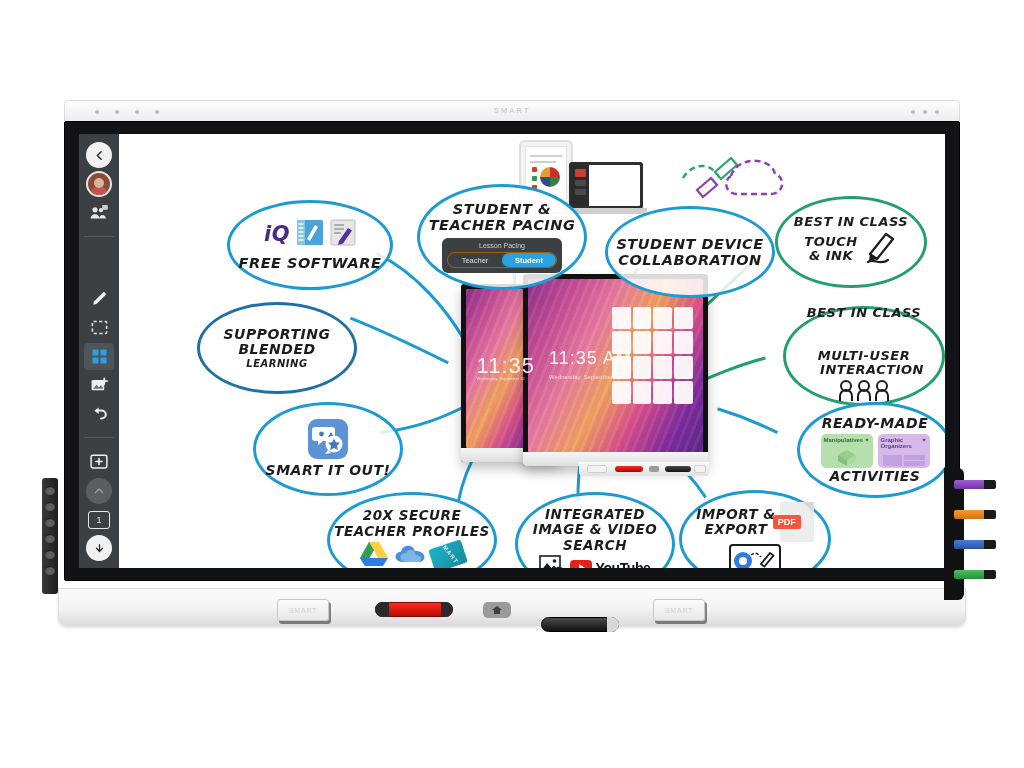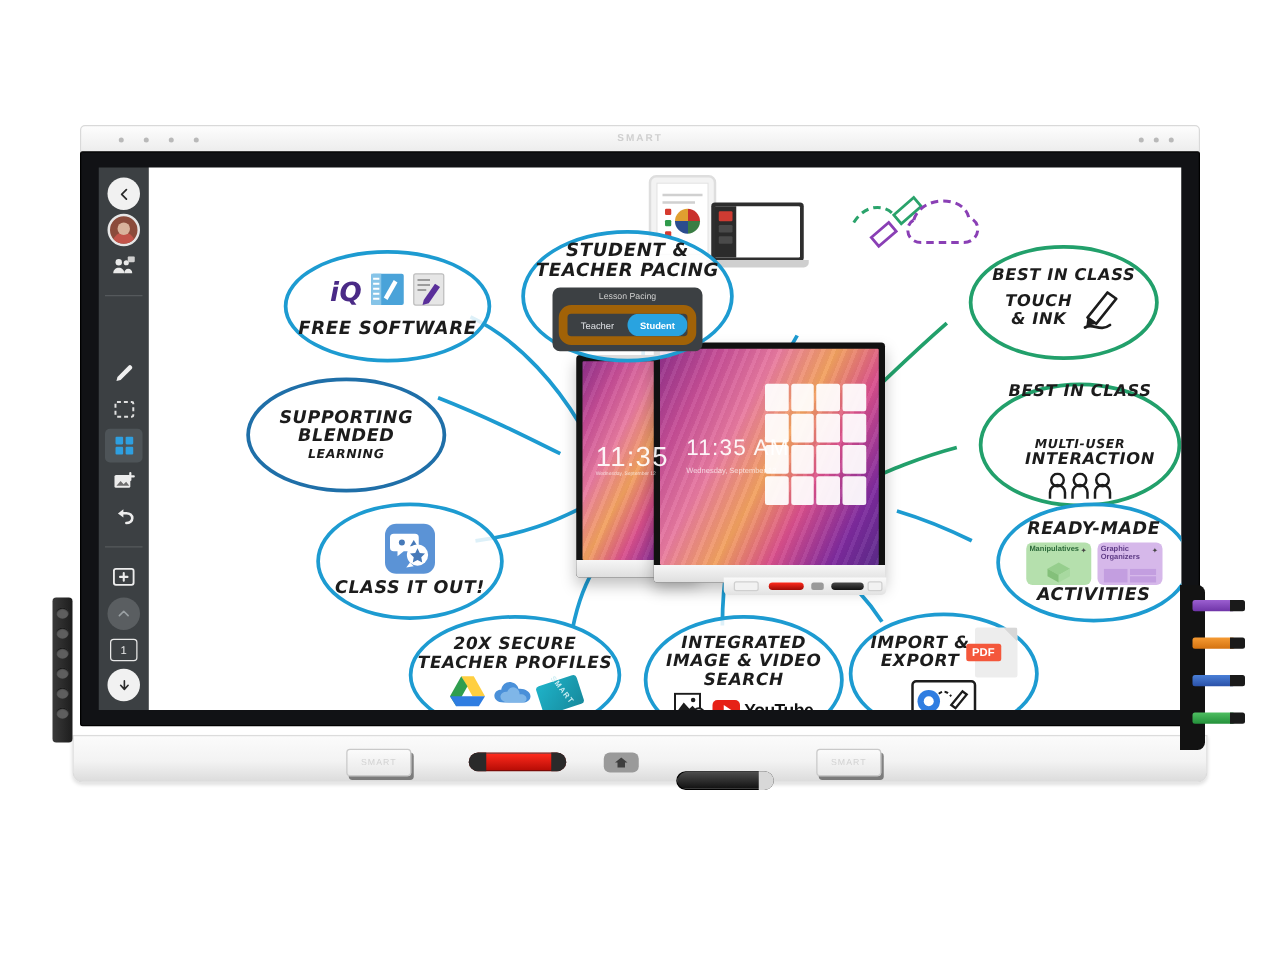--- a/index.html
+++ b/index.html
@@ -114,21 +114,21 @@
     color: #1c1c1c; letter-spacing: .5px; line-height: 1.12;
   }
 
   svg.links { position:absolute; left:0; top:0; width:100%; height:100%; pointer-events:none; }
 
   
   .lesson-pacing {
     width: 120px; background:#3c4043; border-radius: 6px; padding: 4px 5px 5px; color:#e4e4e4;
   }
   .lesson-pacing .lp-title { font-size: 7px; color:#cfcfcf; margin-bottom:3px; font-style:normal; font-weight:normal;}
-  .lp-toggle { display:flex; border:7px solid #a16207; border-radius: 10px; overflow:hidden; height:32px; }
+  .lp-toggle { display:flex; border:1px solid #a16207; border-radius: 10px; overflow:hidden; height:16px; }
   .lp-opt { flex:1; font-size:7.5px; display:flex; align-items:center; justify-content:center;
             color:#dfe1e5; font-style:normal; }
   .lp-opt.sel { background:#29a3e0; border-radius:10px; color:#fff; font-weight:bold;}
 
   .rm-cards { display:flex; gap:5px; margin: 2px 0 1px; }
   .rm-card { width: 52px; height: 34px; border-radius:5px; position:relative; padding:3px; }
   .rm-card .lbl { font-size:6px; font-weight:bold; font-style:normal; text-align:left; line-height:1.1; }
   .rm-green { background:#b5e0ad; } .rm-green .lbl { color:#2f6b3c; }
   .rm-purple{ background:#d6b8ea; } .rm-purple .lbl { color:#5e3b86; }
   .rm-card .star { position:absolute; right:3px; top:2px; font-size:6px; color:#444; }
@@ -419,20 +419,24 @@
           <div class="bub-txt" style="font-size:14.5px;margin-bottom:5px;">TEACHER PACING</div>
           <div class="lesson-pacing">
             <div class="lp-title">Lesson Pacing</div>
             <div class="lp-toggle">
               <div class="lp-opt">Teacher</div>
               <div class="lp-opt sel">Student</div>
             </div>
           </div>
         </div>
 
+        <div class="bubble bub-blue" style="left:486px; top:72px; width:170px; height:92px;">
+          <div class="bub-txt" style="font-size:14.5px;">STUDENT DEVICE</div>
+          <div class="bub-txt" style="font-size:14.5px;">COLLABORATION</div>
+        </div>
 
         <div class="bubble bub-green" style="left:656px; top:62px; width:152px; height:92px;">
           <div class="bub-txt" style="font-size:13px;">BEST IN CLASS</div>
           <div style="display:flex;align-items:center;gap:6px;">
             <div>
               <div class="bub-txt" style="font-size:13px;">TOUCH</div>
               <div class="bub-txt" style="font-size:13px;">&amp; INK</div>
             </div>
             <span>
               <svg width="34" height="36" viewBox="0 0 34 36">
@@ -445,21 +449,21 @@
         </div>
 
         <div class="bubble bub-navy" style="left:78px; top:168px; width:160px; height:92px;">
           <div class="bub-txt" style="font-size:14px;">SUPPORTING</div>
           <div class="bub-txt" style="font-size:14px;">BLENDED</div>
           <div class="bub-txt" style="font-size:10px;">LEARNING</div>
         </div>
 
         <div class="bubble bub-green" style="left:664px; top:172px; width:162px; height:100px;">
           <div class="bub-txt" style="font-size:13px;">BEST IN CLASS</div>
-          <div class="bub-txt" style="font-size:10px;margin-top:28px;">MULTI-USER</div>
+          <div class="bub-txt" style="font-size:13px;margin-top:28px;">MULTI-USER</div>
           <div class="bub-txt" style="font-size:13px;margin-left:16px;">INTERACTION</div>
           <span style="margin-top:2px;">
             <svg width="54" height="22" viewBox="0 0 54 22">
               <g fill="none" stroke="#1c1c1c" stroke-width="2">
                 <circle cx="9" cy="6" r="5"></circle>
                   <path d="M3 21 v-5 a6 6 0 0 1 12 0 v5"></path>
                 <circle cx="27" cy="6" r="5"></circle>
                   <path d="M21 21 v-5 a6 6 0 0 1 12 0 v5"></path>
                 <circle cx="45" cy="6" r="5"></circle>
                   <path d="M39 21 v-5 a6 6 0 0 1 12 0 v5"></path>
@@ -497,21 +501,21 @@
           <div class="shout-icon">
             <svg width="40" height="40" viewBox="0 0 40 40">
               <path d="M7 8 h17 a3 3 0 0 1 3 3 v8 a3 3 0 0 1 -3 3 h-9 l-5 4 v-4 h-3 a3 3 0 0 1 -3 -3 v-8 a3 3 0 0 1 3 -3 z" fill="#fff"></path>
               <circle cx="13.5" cy="15" r="2.4" fill="#4679b8"></circle>
               <path d="M20 18 l3 -5 3 5 z" fill="#4679b8"></path>
               <circle cx="26" cy="25" r="8.5" fill="#fff"></circle>
               <path d="M20 31 l-3 4 6 -1 z" fill="#fff"></path>
               <path d="M26 19.5 l1.8 3.8 4.2.5 -3 3 .8 4.2 -3.8 -2.1 -3.8 2.1 .8 -4.2 -3 -3 4.2 -.5 z" fill="#4679b8"></path>
             </svg>
           </div>
-          <div class="bub-txt" style="font-size:14px;margin-top:4px;">CLASS IT OUT!</div>
+          <div class="bub-txt" style="font-size:14px;margin-top:4px;">SMART IT OUT!</div>
         </div>
 
         <div class="bubble bub-blue" style="left:208px; top:358px; width:170px; height:96px;">
           <div class="bub-txt" style="font-size:13.5px;">20X SECURE</div>
           <div class="bub-txt" style="font-size:13.5px;">TEACHER PROFILES</div>
           <div class="brand-row">
             <span>
               <svg width="30" height="27" viewBox="0 0 30 27">
                 <path d="M10 1 L20 1 L29 17 L19 17 z" fill="#ffcf40"></path>
                 <path d="M10 1 L1 17 L6 25 L15 9 z" fill="#2f9e4f"></path>

